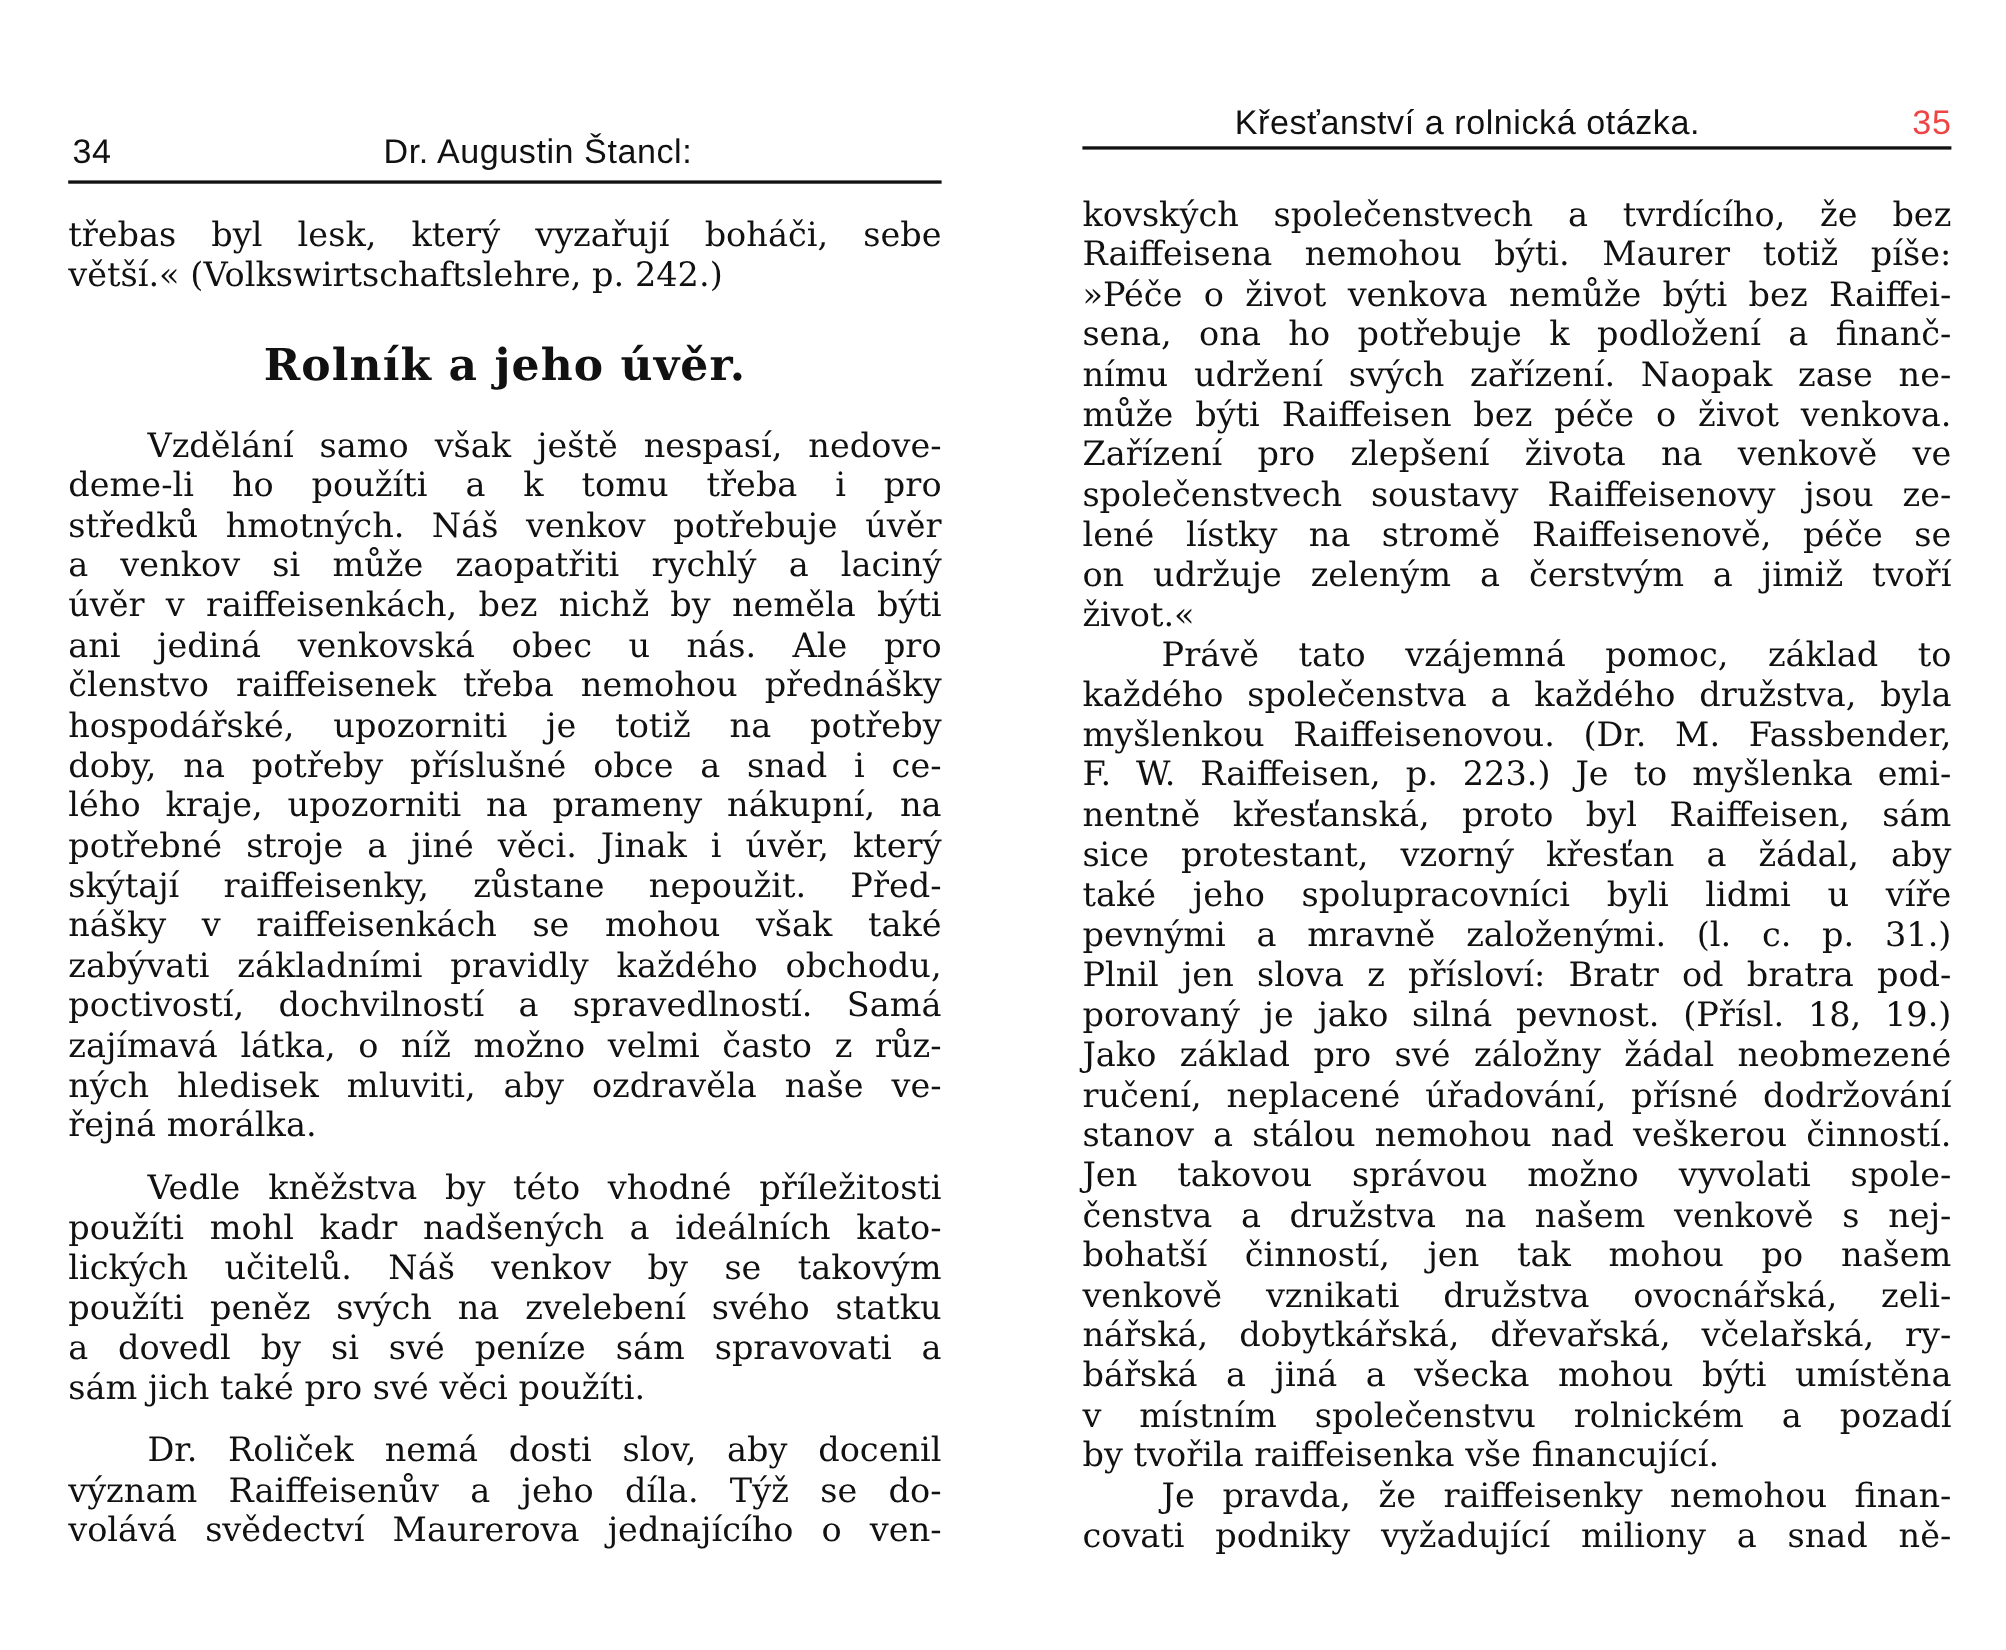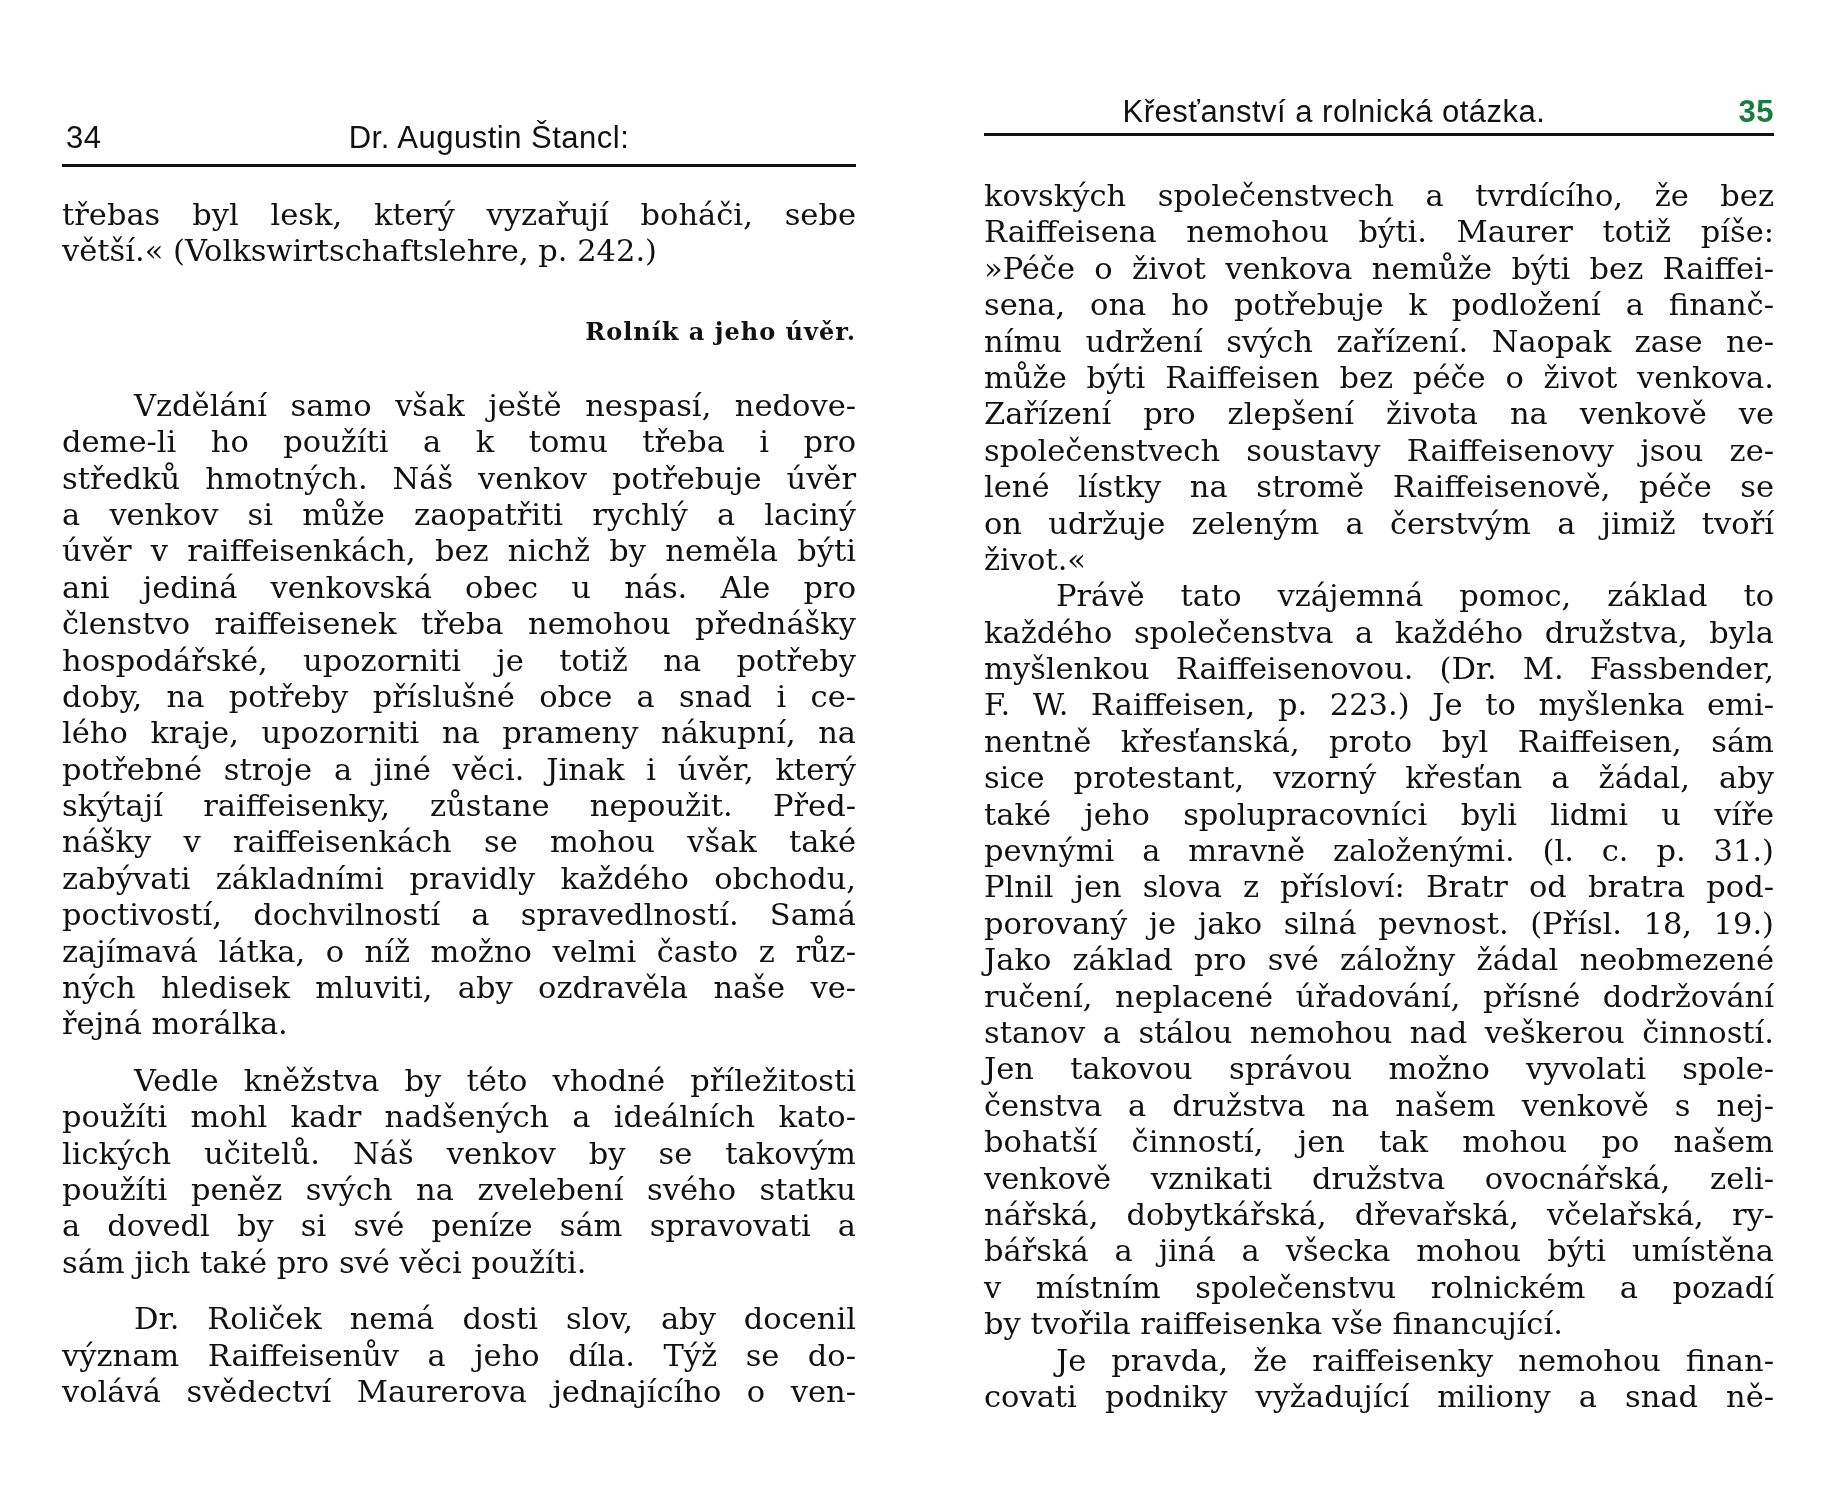--- a/index.html
+++ b/index.html
@@ -8,32 +8,32 @@
     .page { position: absolute; top: 0; height: 1500px; }
     .page-left { left: 62px; width: 794px; text-decoration: underline; }
     .page-right { left: 984px; width: 790px; }
     .running-head { position: absolute; top: 120px; left: 0; right: 0; height: 46px;
                     font-family: "Liberation Sans", "DejaVu Sans", sans-serif;
                     font-size: 31px; letter-spacing: 0.5px; }
     .running-head .pnum { position: absolute; top: 0; }
     .running-head .title { position: absolute; top: 0; left: 0; right: 0; text-align: center; }
     .page-left .running-head .pnum { left: 4px; }
     .page-left .running-head .title { left: 60px; }
-    .page-right .running-head .pnum { right: 0; color: #15803d; font-weight: bold; }
+    .page-right .running-head .pnum { right: 0; color: #ef4444; }
     .page-right .running-head .title { right: 90px; }
     .rule { position: absolute; top: 164px; left: 0; right: 0; height: 3px; background: #111; }
     .page-right .rule { top: 133px; }
     .page-right .running-head { top: 94px; }
     .body { position: absolute; top: 197px; left: 0; right: 0;
             font-size: 30.5px; line-height: 36.4px; }
     .page-right .body { top: 178px; }
     .line { display: block; white-space: nowrap; text-align: justify; text-align-last: justify; height: 36.4px; }
     .line.last { text-align-last: left; }
     .line.indent { padding-left: 72px; }
-    .heading { display: block; text-align: right; font-weight: bold; font-size: 24px;
+    .heading { display: block; text-align: center; font-weight: bold; font-size: 40px;
                height: 36px; margin: 44px 0 38px 0; letter-spacing: 1px; }
     .gap { display: block; height: 20px; }
   </style>
 </head>
 <body>
 
 <div class="page page-left">
   <div class="running-head">
     <span class="pnum">34</span>
     <span class="title">Dr. Augustin Štancl:</span>

